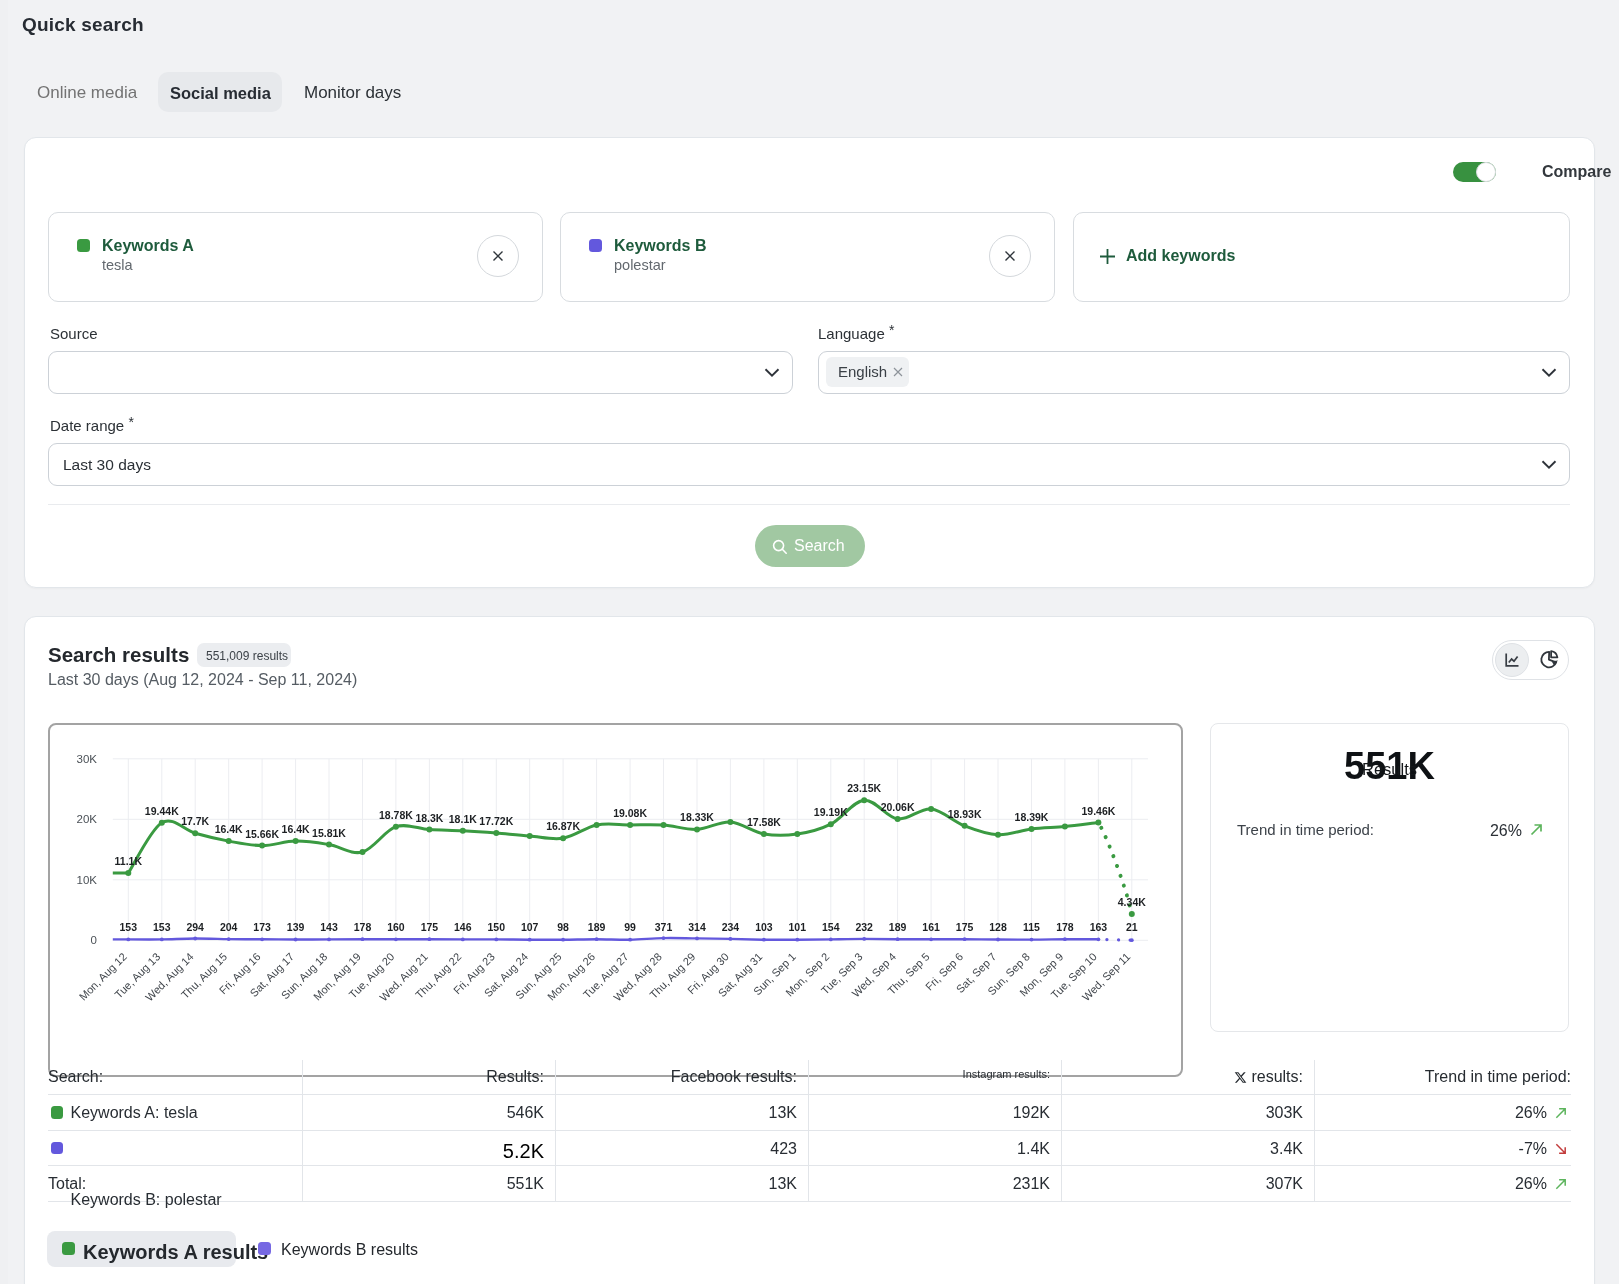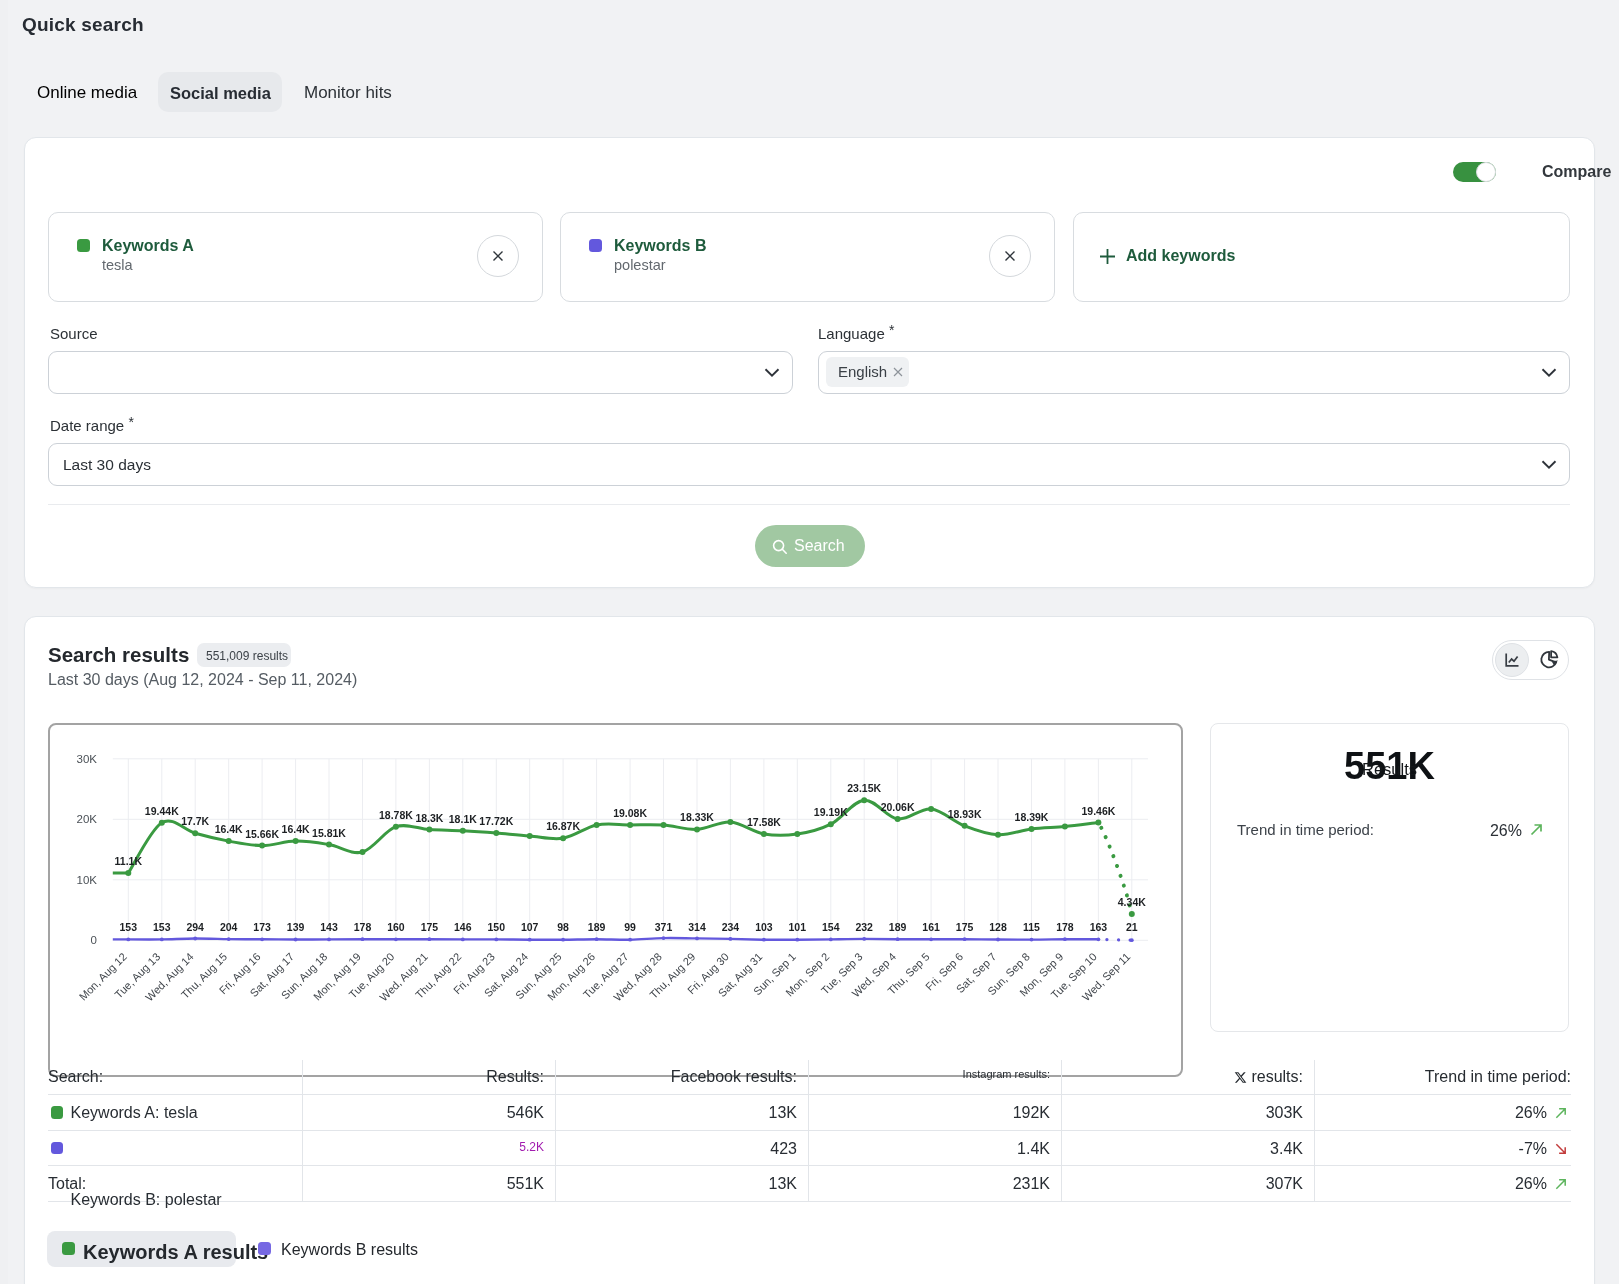--- a/index.html
+++ b/index.html
@@ -15,23 +15,23 @@
 .vline { position:absolute; width:1px; background:#e2e5e9; }
 .hline { position:absolute; height:1px; background:#e2e5e9; }
 .rt { text-align:right; }
 </style></head>
 <body>
 <div class="abs" style="left:0;top:0;width:8px;height:1284px;background:#eff0f2;"></div>
 
 <div class="abs" style="left:22px;top:14px;font-size:19px;font-weight:700;color:#272c33;letter-spacing:.2px;">Quick search</div>
 
 <div class="abs" style="left:158px;top:72px;width:124px;height:40px;background:#e7e9ec;border-radius:10px;"></div>
-<div class="abs" style="left:37px;top:83px;font-size:17px;color:#000000;">Online media</div>
+<div class="abs" style="left:37px;top:83px;font-size:17px;color:#737373;">Online media</div>
 <div class="abs" style="left:170px;top:84px;font-size:16.5px;font-weight:700;color:#272c33;">Social media</div>
-<div class="abs" style="left:304px;top:83px;font-size:17px;color:#2c3136;">Monitor hits</div>
+<div class="abs" style="left:304px;top:83px;font-size:17px;color:#2c3136;">Monitor days</div>
 
 <div class="card" style="left:24px;top:137px;width:1571px;height:451px;"></div>
 
 <div class="abs" style="left:1453px;top:162px;width:43px;height:20px;border-radius:10px;background:#389140;"></div>
 <div class="abs" style="left:1476px;top:162px;width:20px;height:20px;border-radius:50%;background:#fff;border:1px solid #dadde0;"></div>
 <div class="abs" style="left:1542px;top:163px;font-size:16px;color:#33383d;font-weight:bold;">Compare</div>
 
 <div class="kwcard" style="left:48px;top:212px;width:495px;height:90px;"></div>
 <div class="sq" style="left:77px;top:239px;background:#3a9a41;"></div>
 <div class="abs" style="left:102px;top:237px;font-size:16px;font-weight:700;color:#1e5b3c;">Keywords A</div>
@@ -332,21 +332,21 @@
 <div class="abs rt" style="left:344px;top:1104px;width:200px;font-size:16px;color:#282d33;">546K</div>
 <div class="abs rt" style="left:597px;top:1104px;width:200px;font-size:16px;color:#282d33;">13K</div>
 <div class="abs rt" style="left:850px;top:1104px;width:200px;font-size:16px;color:#282d33;">192K</div>
 <div class="abs rt" style="left:1103px;top:1104px;width:200px;font-size:16px;color:#282d33;">303K</div>
 <div class="abs rt" style="left:1347px;top:1104px;width:200px;font-size:16px;color:#282d33;">26%</div>
 <svg class="abs" style="left:1554px;top:1106px;" width="14" height="14" viewBox="0 0 15 15">
     <path d="M2.5 12.5 L11.5 3.5 M5.5 3 H12 V9.5" fill="none" stroke="#5cb45c" stroke-width="1.6"></path>
   </svg>
 <div class="sq" style="left:50.5px;top:1141.5px;width:12.5px;height:12.5px;background:#6358dd;"></div>
 <div class="abs" style="left:70.5px;top:1191px;font-size:16px;color:#282d33;">Keywords B: polestar</div>
-<div class="abs rt" style="left:344px;top:1139.5px;width:200px;font-size:12px;color:#a21caf;">5.2K</div>
+<div class="abs rt" style="left:344px;top:1139.5px;width:200px;font-size:20px;color:#000000;">5.2K</div>
 <div class="abs rt" style="left:597px;top:1139.5px;width:200px;font-size:16px;color:#282d33;">423</div>
 <div class="abs rt" style="left:850px;top:1139.5px;width:200px;font-size:16px;color:#282d33;">1.4K</div>
 <div class="abs rt" style="left:1103px;top:1139.5px;width:200px;font-size:16px;color:#282d33;">3.4K</div>
 <div class="abs rt" style="left:1347px;top:1139.5px;width:200px;font-size:16px;color:#282d33;">-7%</div>
 <svg class="abs" style="left:1554px;top:1141.5px;" width="14" height="14" viewBox="0 0 15 15">
     <path d="M2.5 2.5 L11.5 11.5 M5.5 12 H12 V5.5" fill="none" stroke="#c23b3b" stroke-width="1.6"></path>
   </svg>
 <div class="abs" style="left:48px;top:1175px;font-size:16px;color:#282d33;">Total:</div>
 <div class="abs rt" style="left:344px;top:1175px;width:200px;font-size:16px;color:#282d33;">551K</div>
 <div class="abs rt" style="left:597px;top:1175px;width:200px;font-size:16px;color:#282d33;">13K</div>

